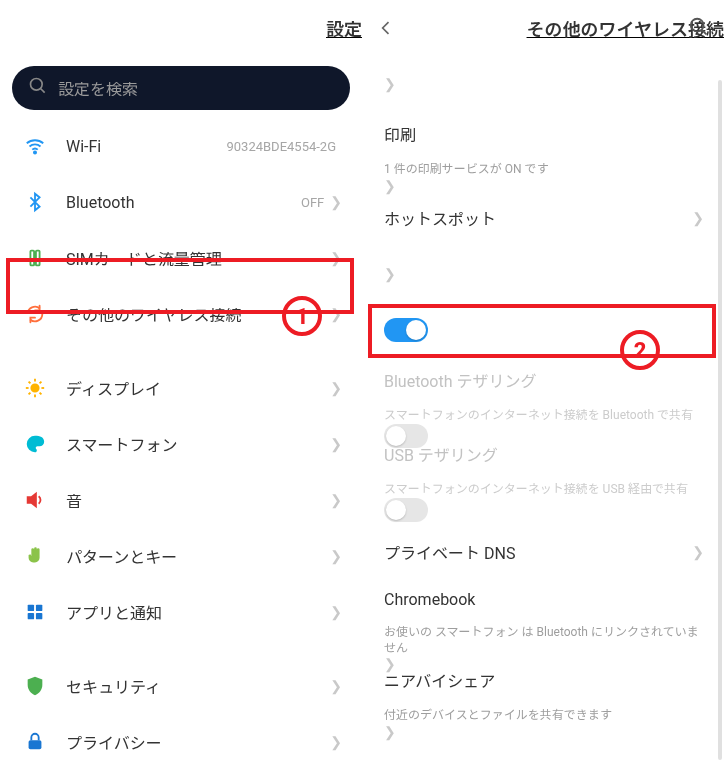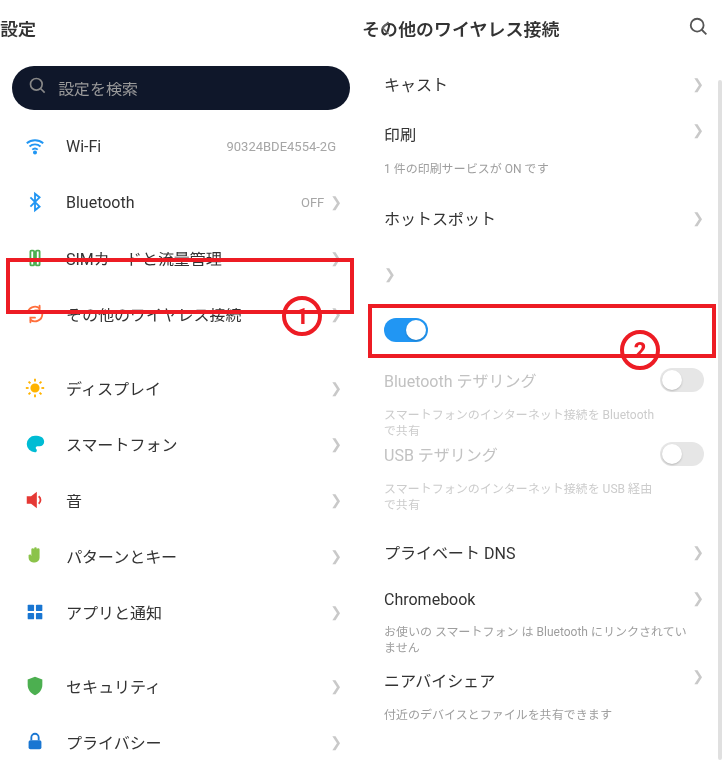--- a/index.html
+++ b/index.html
@@ -6,31 +6,31 @@
     --bg:#ffffff; --text:#222; --muted:#9e9e9e; --muted2:#bcbcbc;
     --divider:#eeeeee; --accent:#2196f3; --red:#ed1c24;
   }
   *{box-sizing:border-box;font-family:-apple-system,BlinkMacSystemFont,"Segoe UI",Roboto,"Noto Sans JP",sans-serif;}
   body{margin:0;background:var(--bg);}
   .stage{width:724px;height:780px;position:relative;display:flex;background:var(--bg);}
   .panel{position:relative;height:100%;overflow:hidden;}
   .left{width:362px;padding:0;}
   .right{width:362px;padding:0;}
   
-  .hdr{position:relative;height:56px;display:flex;align-items:center;justify-content:flex-start;}
+  .hdr{position:relative;height:56px;display:flex;align-items:center;justify-content:flex-end;text-decoration:underline;}
   .hdr .title{font-size:18px;font-weight:600;color:#333;}
   .hdr .back{position:absolute;left:14px;top:18px;color:#666;}
   .hdr .search-btn{position:absolute;right:14px;top:16px;color:#555;}
   
   .search{margin:10px 12px 8px;background:#0f172a;border-radius:22px;height:44px;display:flex;align-items:center;padding:0 16px;}
   .search .mag{color:#888;margin-right:10px;}
   .search .ph{color:#9a9a9a;font-size:16px;}
   
   .row{position:relative;display:flex;align-items:center;height:56px;padding:0 20px 0 22px;}
-  .row.tall{height:60px;align-items:flex-start;padding-top:10px;padding-bottom:8px;}
+  .row.tall{height:60px;align-items:flex-start;padding-top:10px;padding-bottom:8px;flex-direction:column;}
   .ico{width:26px;height:26px;display:flex;align-items:center;justify-content:center;margin-right:18px;flex:none;}
   .ico svg{width:22px;height:22px;}
   .labelcol{flex:1 1 auto;min-width:0;}
   .label{color:#333;font-size:16px;}
   .label.dim{color:#c2c2c2;}
   .sub{color:var(--muted);font-size:12px;margin-top:16px;line-height:1.3;}
   .sub.dim{color:#cccccc;}
   .value{color:#a6a6a6;font-size:13px;margin-right:6px;}
   .chev{color:#c9c9c9;font-size:14px;}
   .gap{height:18px;}
@@ -237,23 +237,20 @@
       <div class="title">その他のワイヤレス接続</div>
       <span class="search-btn">
         <svg viewBox="0 0 24 24" width="22" height="22" fill="none" stroke="currentColor" stroke-width="2">
             <circle cx="10" cy="10" r="7"></circle>
             <line x1="20" y1="20" x2="15" y2="15"></line>
           </svg>
       </span>
     </div>
 
     <div class="row">
-      <div class="labelcol">
-          <div class="label">キャスト</div>
-        </div>
       <span class="chev">❯</span>
     </div>
     <div class="row tall">
       <div class="labelcol">
         <div class="label">印刷</div>
         <div class="sub">1 件の印刷サービスが ON です</div>
       </div>
       <span class="chev">❯</span>
     </div>
 

